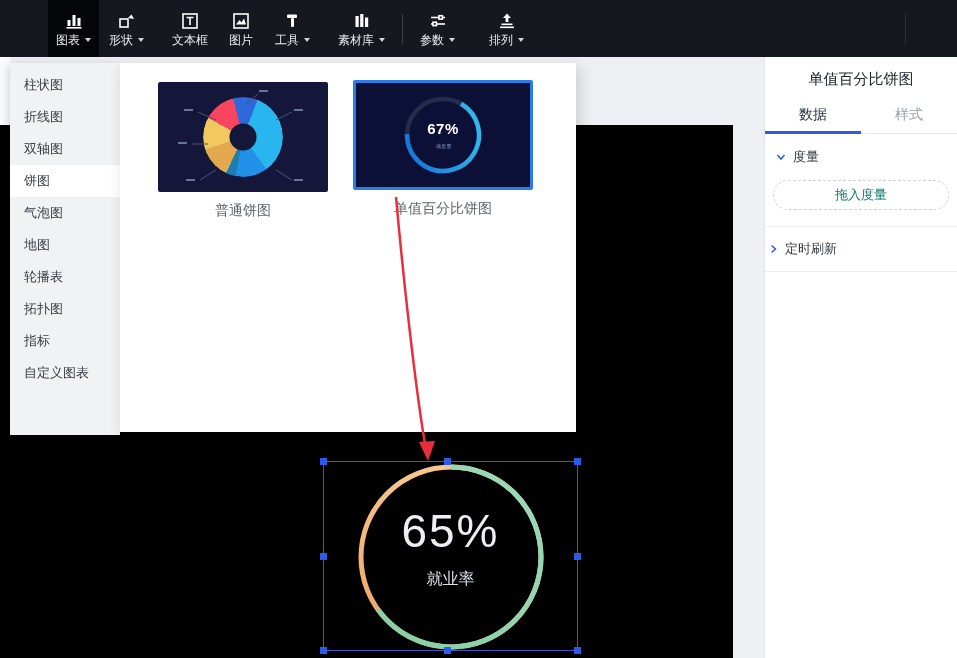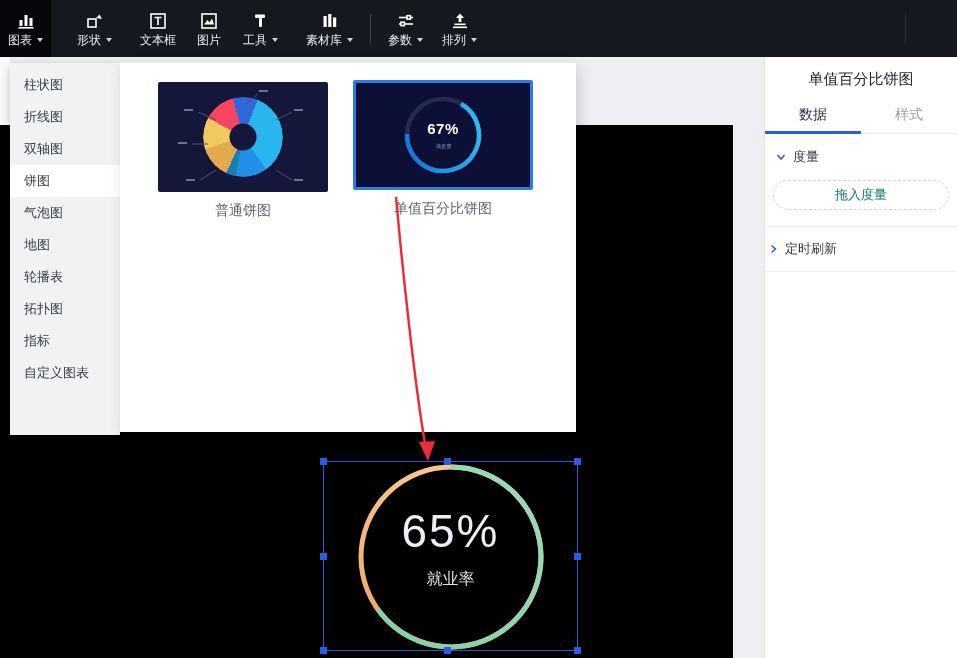--- a/index.html
+++ b/index.html
@@ -69,35 +69,35 @@
   .hint { text-align:center; font-size:13px; color:#b9bec6; margin-top:16px; }
   .sec-refresh { padding:13px 0; }
 
   
   .arrow-overlay { position:absolute; left:0; top:0; width:957px; height:658px; z-index:60; pointer-events:none; }
 </style>
 </head>
 <body>
 
 <header class="toolbar">
-  <div class="tb-item active" style="">
+  <div class="tb-item active" style="margin-left:48px">
     <svg class="tb-icon" viewBox="0 0 18 18">
         <g fill="#fff">
           <rect x="2.5" y="8" width="3" height="6"></rect>
           <rect x="7.5" y="3" width="3" height="11"></rect>
           <rect x="12.5" y="6" width="3" height="8"></rect>
           <rect x="1.5" y="15" width="15" height="1.6"></rect>
         </g>
       </svg>
     <span class="tb-label">
         <span>图表</span>
         <span class="caret"></span>
       </span>
   </div>
-  <div class="tb-item" style="margin-left:18px">
+  <div class="tb-item" style="margin-left:2px">
     <svg class="tb-icon" viewBox="0 0 18 18">
         <g fill="none" stroke="#fff" stroke-width="1.6">
           <rect x="2" y="7" width="8" height="8"></rect>
           <path d="M10 6 L13.5 2.5 L16 7 Z" fill="#fff" stroke="none"></path>
         </g>
       </svg>
     <span class="tb-label">
         <span>形状</span>
         <span class="caret"></span>
       </span>
@@ -153,21 +153,21 @@
           <path d="M2 12 H16"></path>
           <rect x="10" y="3.7" width="3.4" height="3.4" fill="#15181e"></rect>
           <rect x="4" y="10.2" width="3.4" height="3.4" fill="#15181e"></rect>
         </g>
       </svg>
     <span class="tb-label">
         <span>参数</span>
         <span class="caret"></span>
       </span>
   </div>
-  <div class="tb-item" style="margin-left:3px">
+  <div class="tb-item" style="margin-left:18px">
     <svg class="tb-icon" viewBox="0 0 18 18">
         <g fill="#fff">
           <polygon points="9,1.5 13,6 10.4,6 10.4,10 7.6,10 7.6,6 5,6"></polygon>
           <rect x="3.5" y="11.5" width="11" height="1.6"></rect>
           <rect x="2" y="14.5" width="14" height="1.6"></rect>
         </g>
       </svg>
     <span class="tb-label">
         <span>排列</span>
         <span class="caret"></span>

